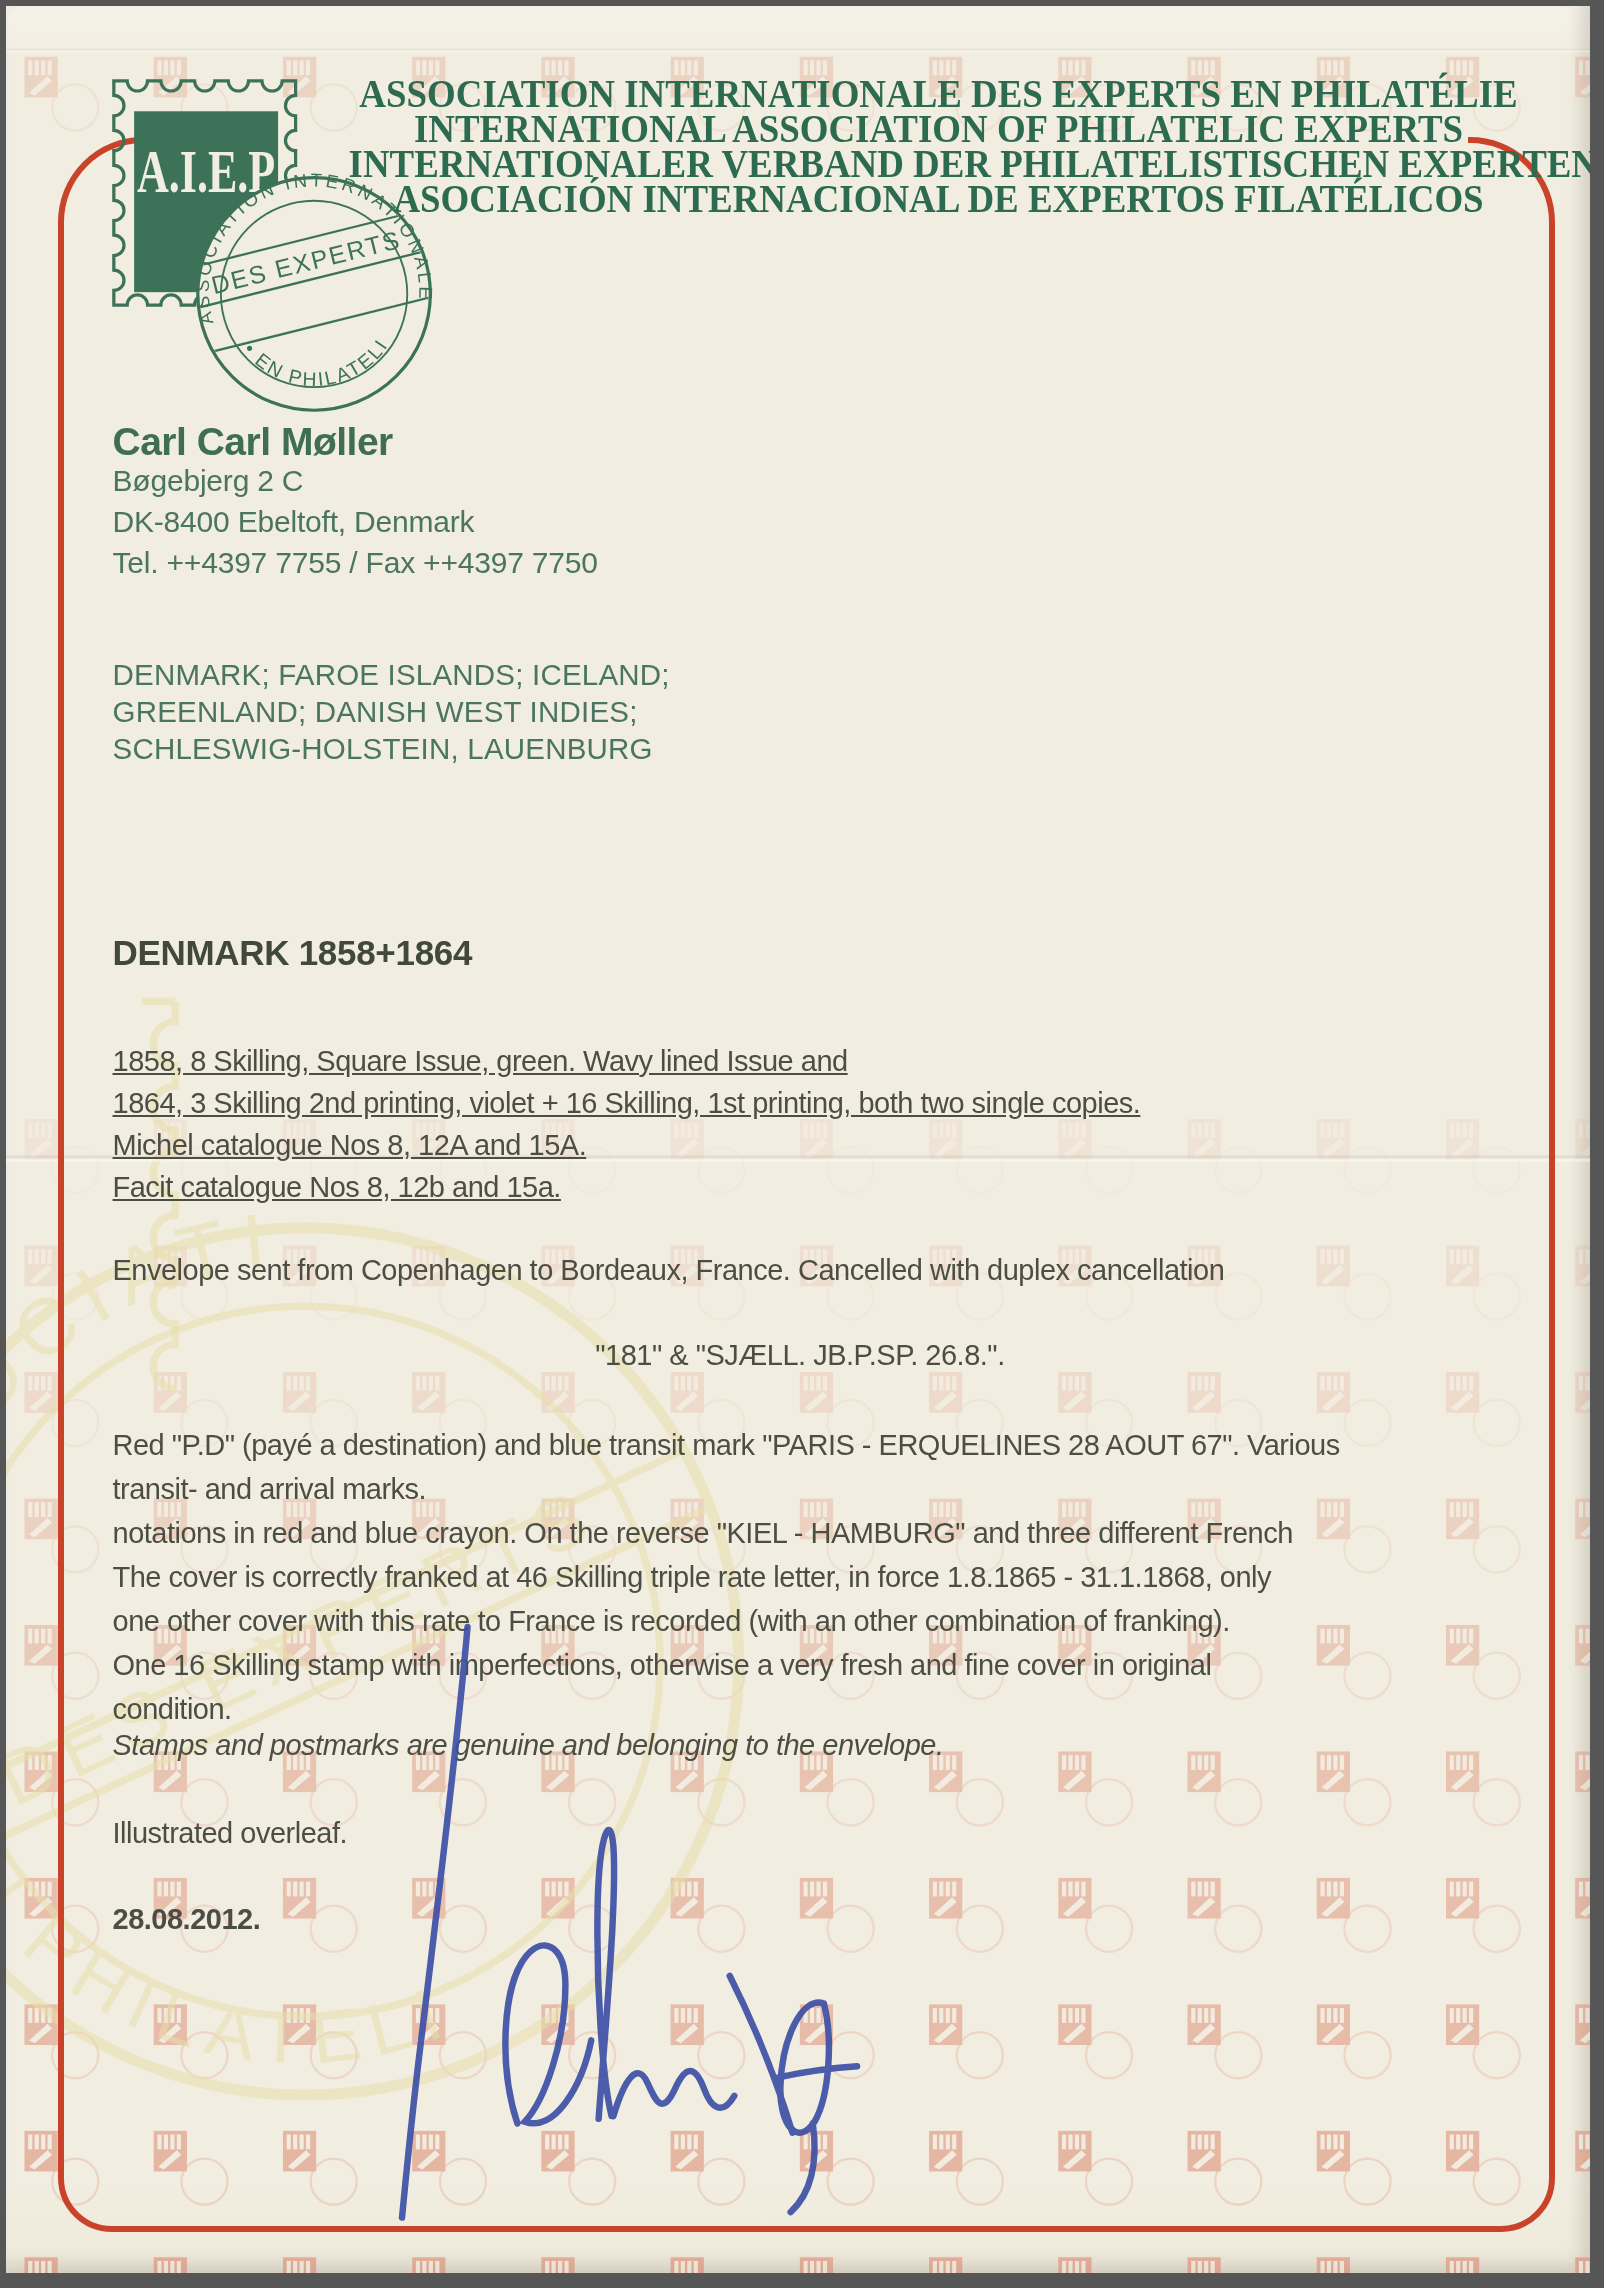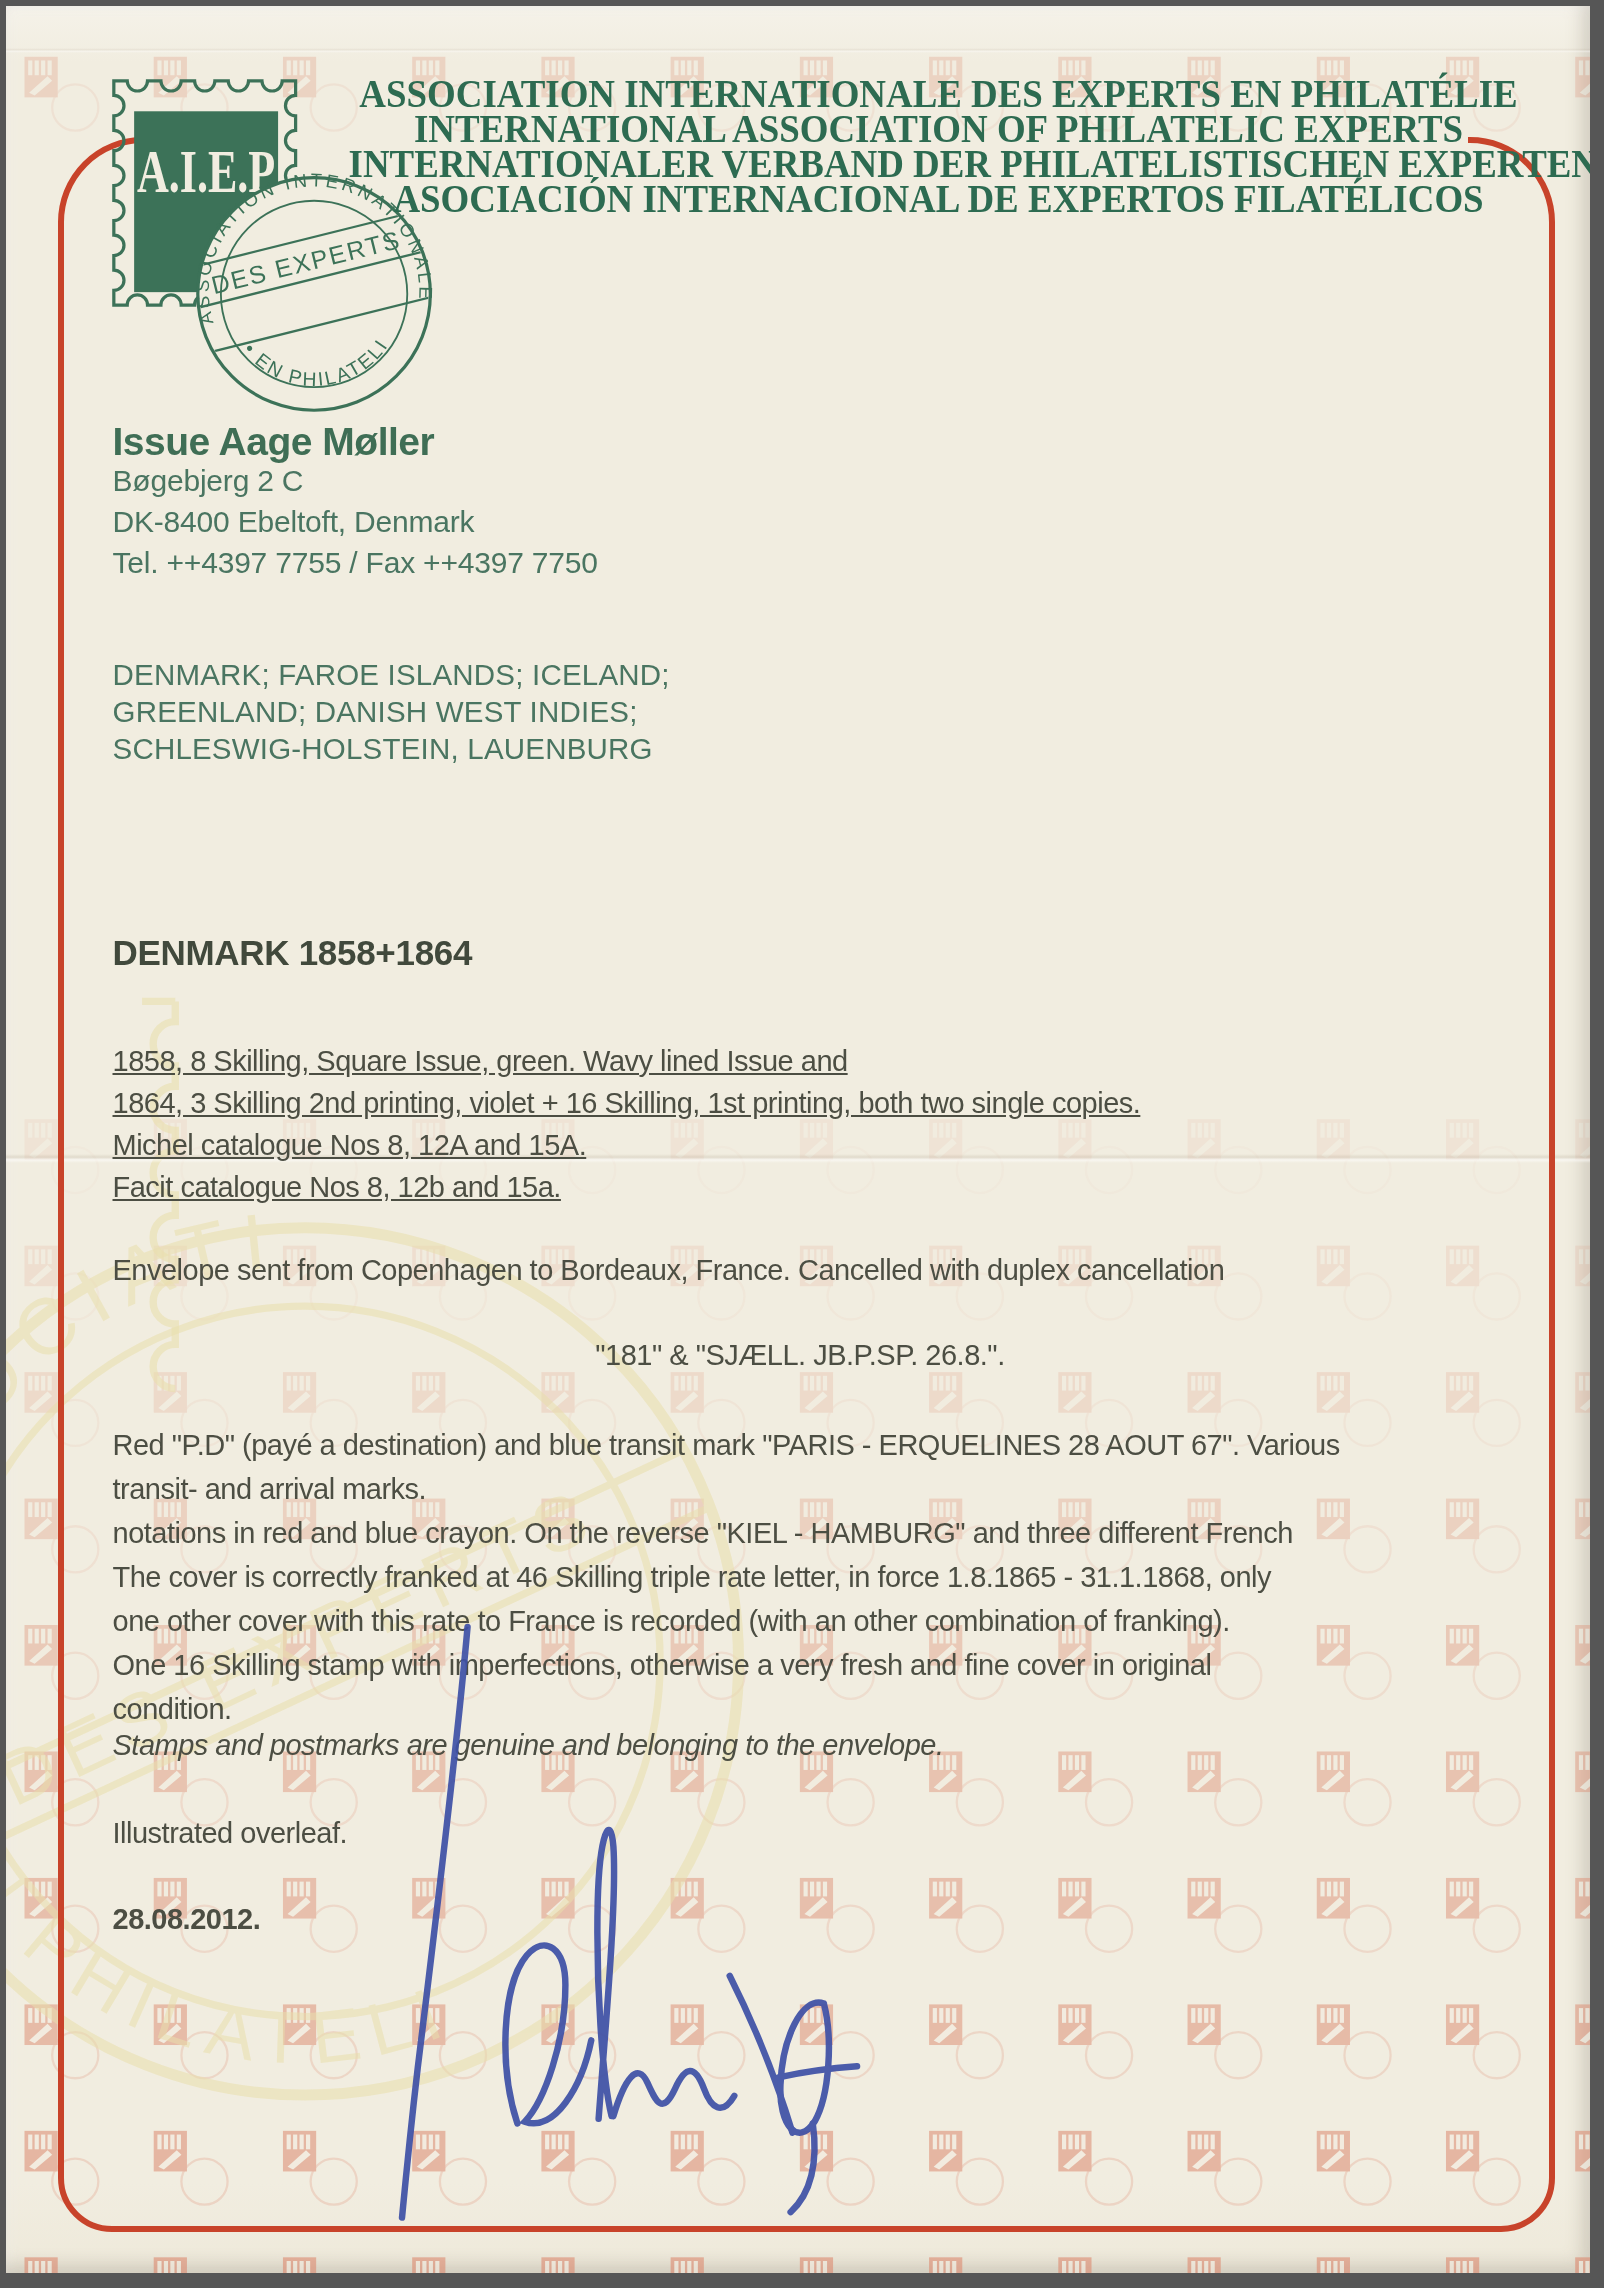--- a/index.html
+++ b/index.html
@@ -293,21 +293,21 @@
       </g>
     </svg>
 
     <div class="org-header">
       <span class="line">ASSOCIATION INTERNATIONALE DES EXPERTS EN PHILATÉLIE</span>
       <span class="line">INTERNATIONAL ASSOCIATION OF PHILATELIC EXPERTS</span>
       <span class="line">INTERNATIONALER VERBAND DER PHILATELISTISCHEN EXPERTEN</span>
       <span class="line">ASOCIACIÓN INTERNACIONAL DE EXPERTOS FILATÉLICOS</span>
     </div>
 
-    <div class="expert-name">Issue Aage Møller</div>
+    <div class="expert-name">Carl Carl Møller</div>
     <div class="contact">
       <div>Bøgebjerg 2 C</div>
       <div>DK-8400 Ebeltoft, Denmark</div>
       <div>Tel. ++4397 7755 / Fax ++4397 7750</div>
     </div>
     <div class="specialties">
       <div>DENMARK; FAROE ISLANDS; ICELAND;</div>
       <div>GREENLAND; DANISH WEST INDIES;</div>
       <div>SCHLESWIG-HOLSTEIN, LAUENBURG</div>
     </div>

